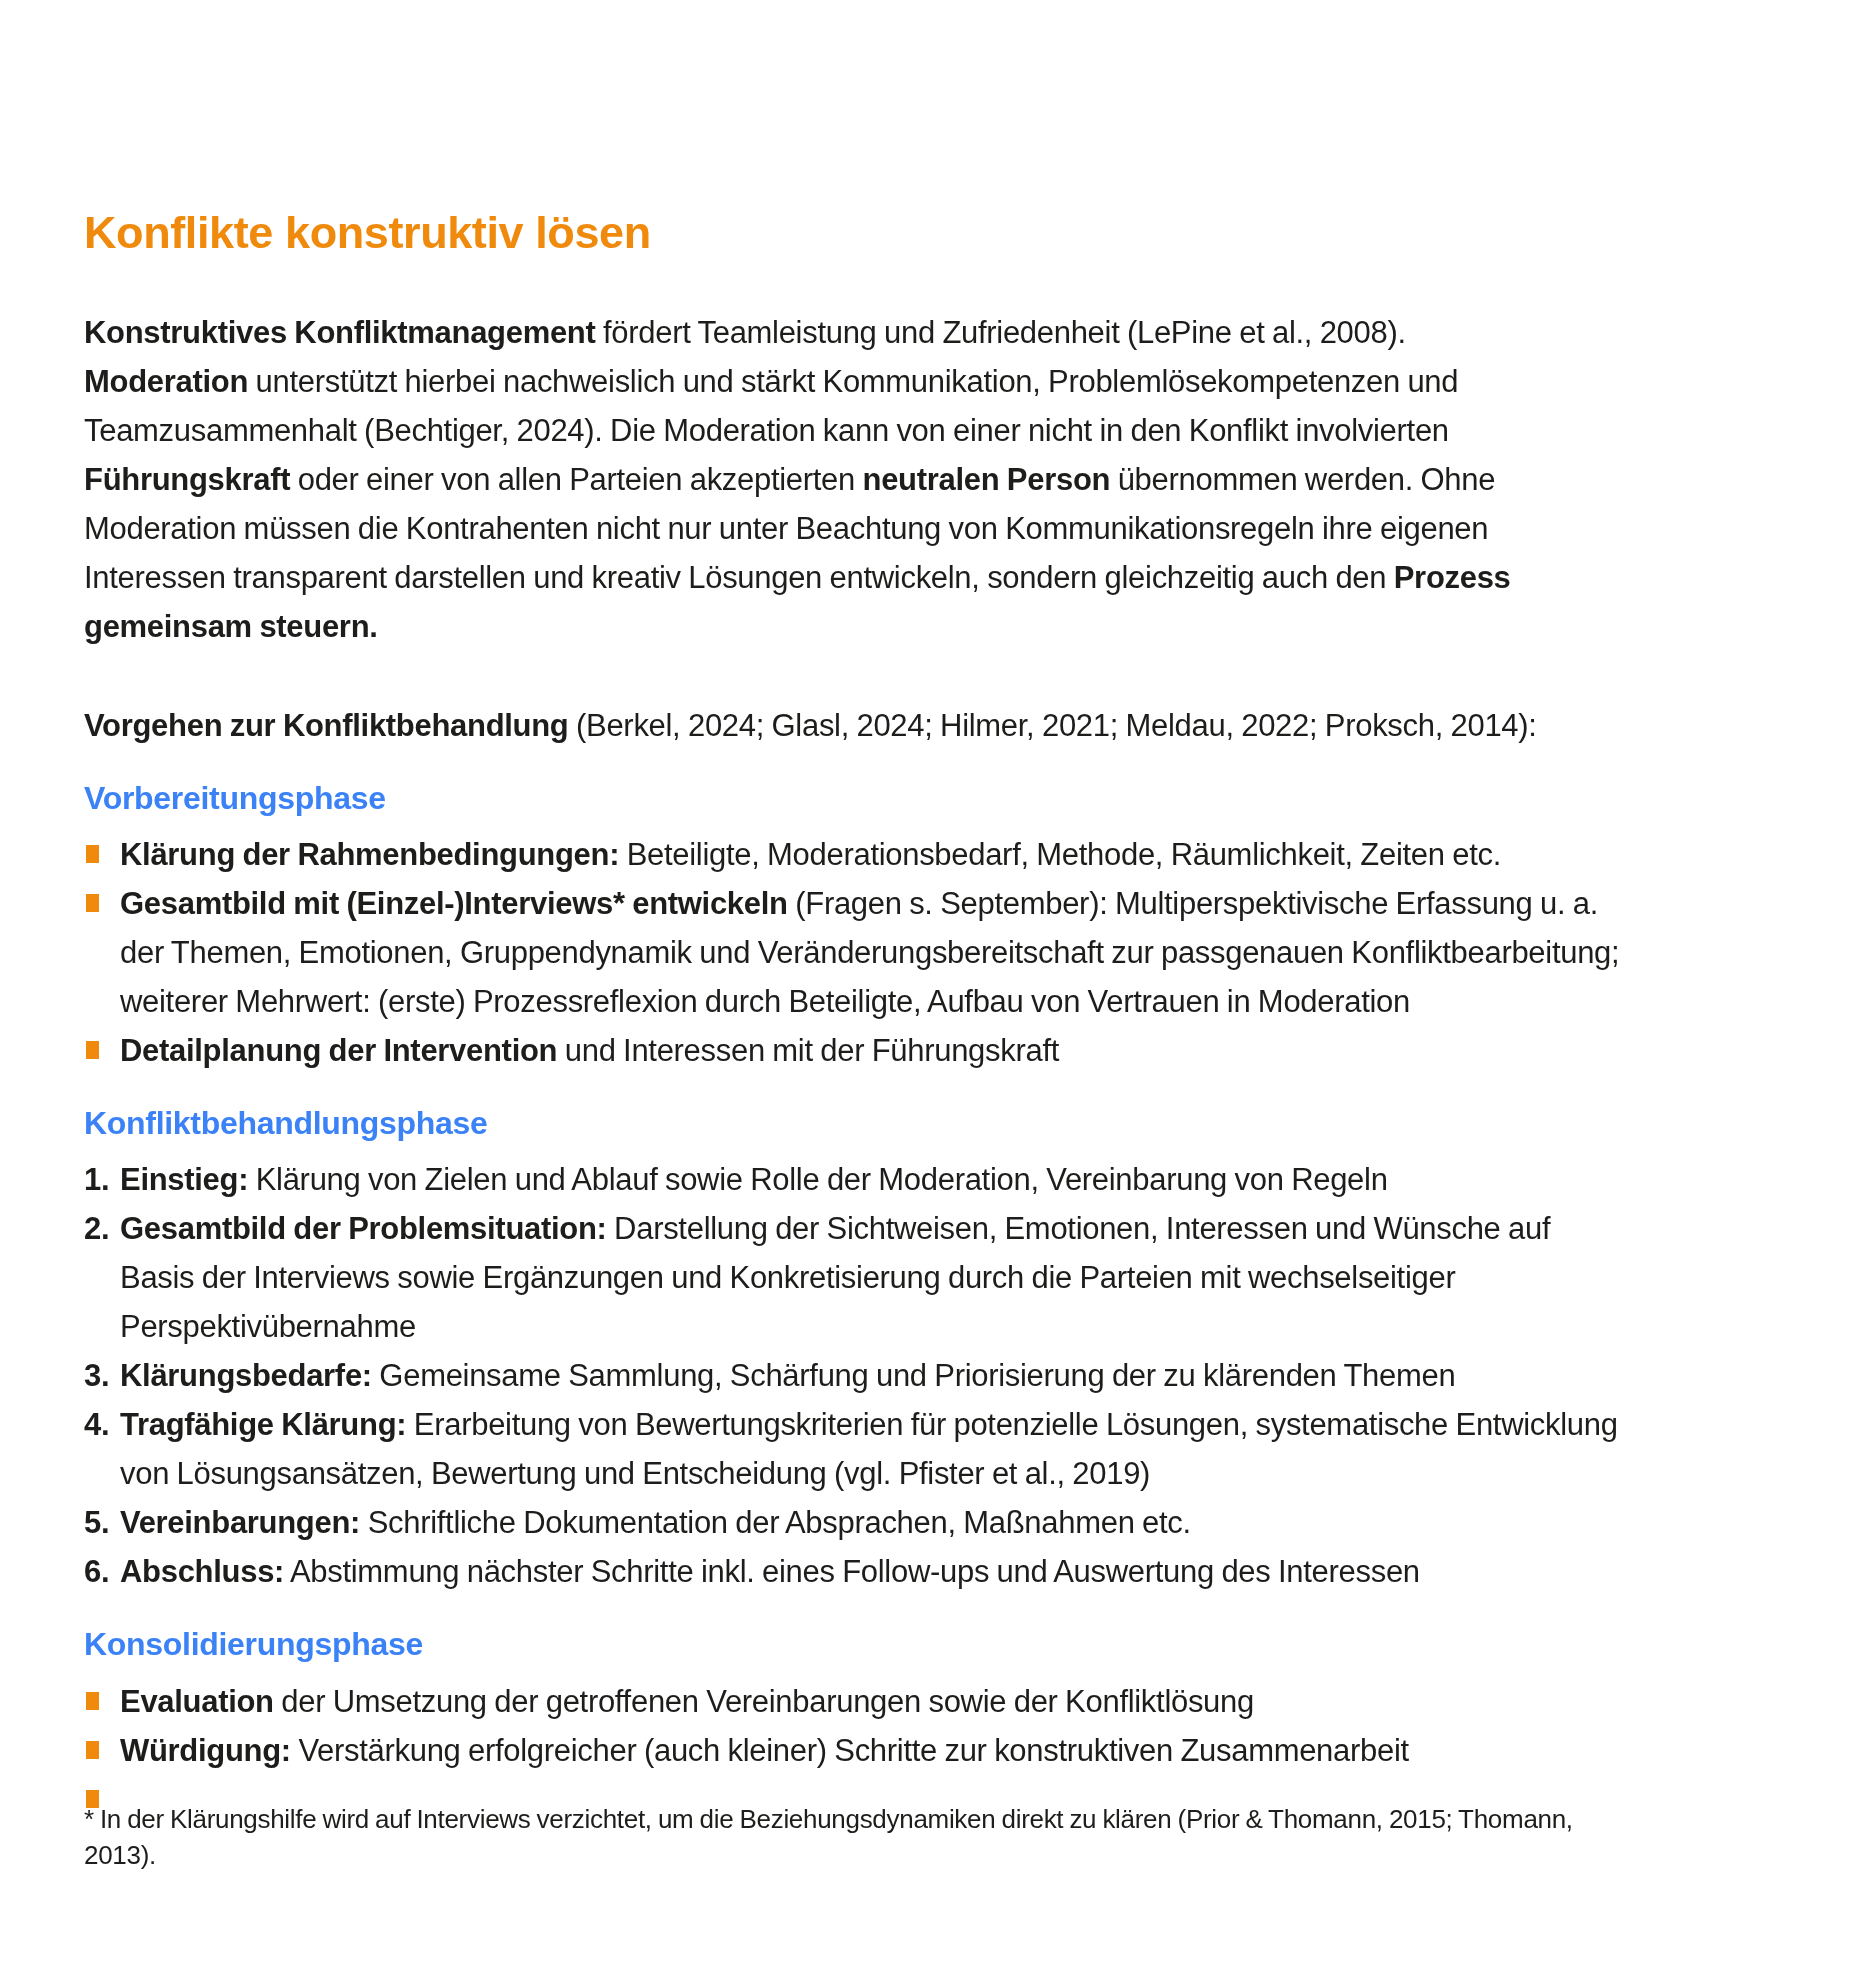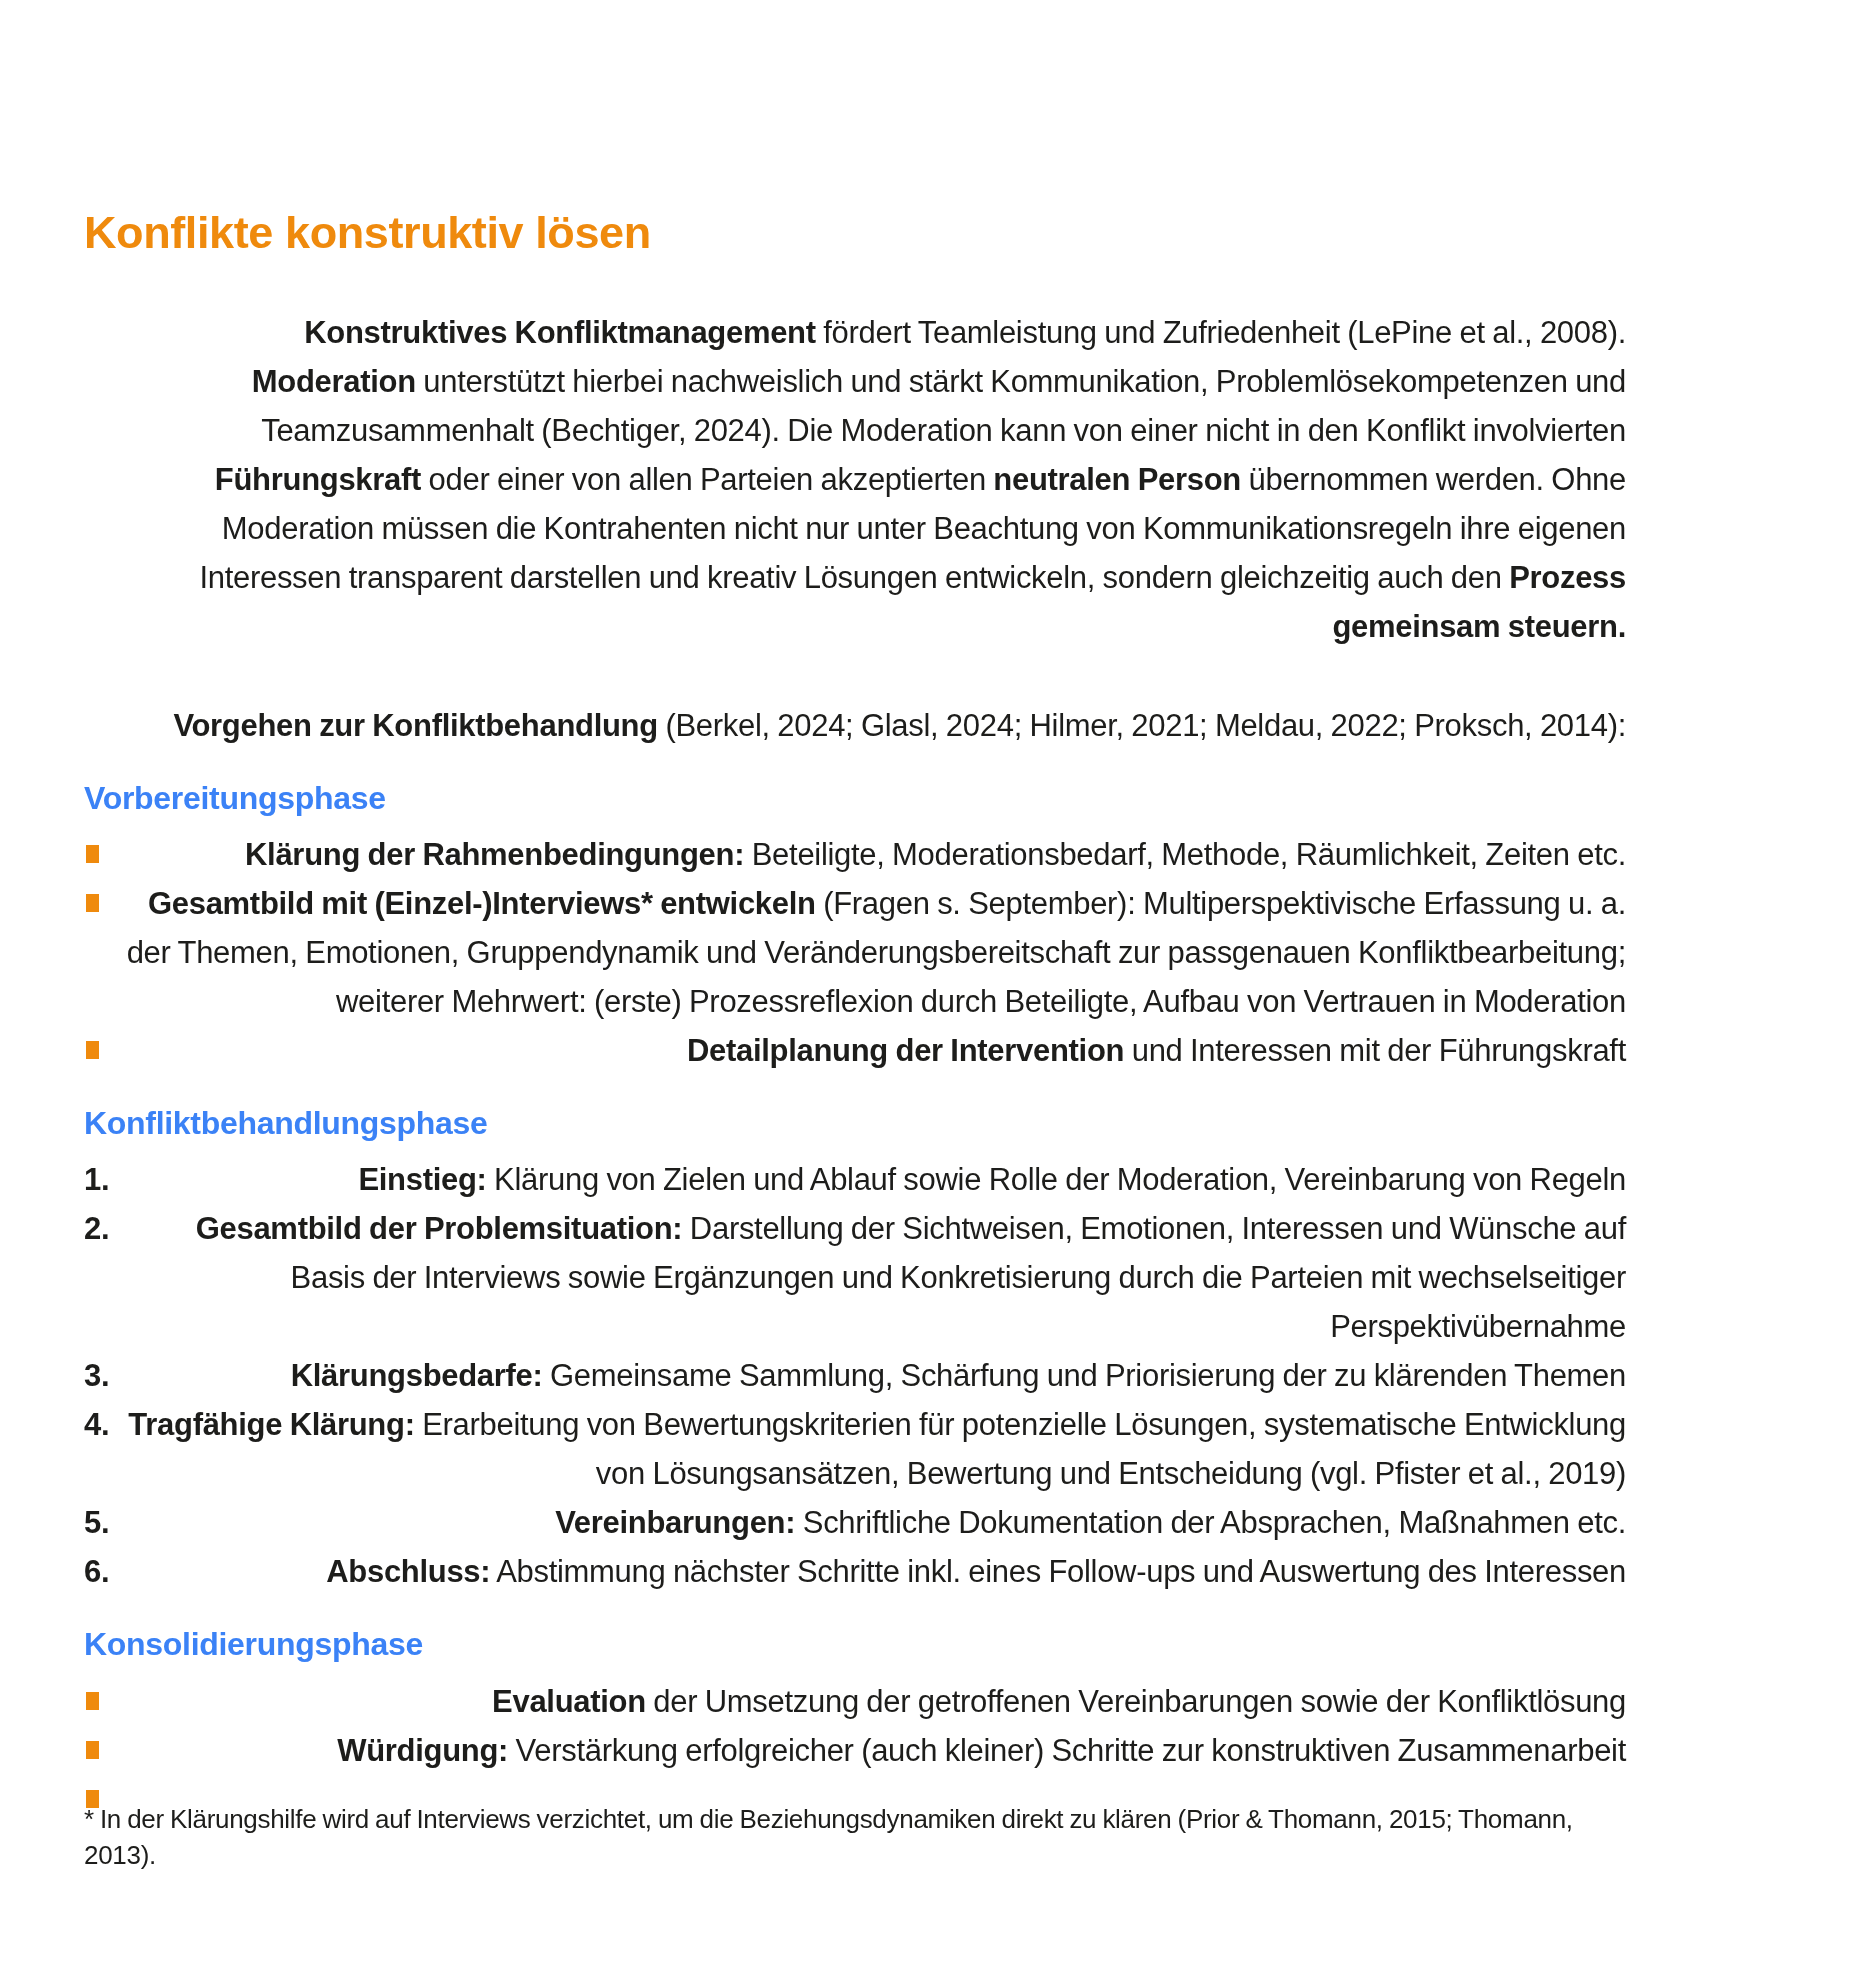--- a/index.html
+++ b/index.html
@@ -25,21 +25,20 @@
     font-weight: 700;
     color: #ef8a0d;
     letter-spacing: -0.4px;
   }
   .para {
     margin: 4px 0 50px 0;
     font-size: 31px;
     line-height: 49px;
     letter-spacing: -0.3px;
     word-spacing: -0.8px;
-    text-align: right;
   }
   .para.lead { margin-bottom: 0; }
   .b { font-weight: 700; }
   h2 {
     margin: 28px 0 12.4px 0;
     font-size: 32px;
     line-height: 40px;
     font-weight: 700;
     color: #3b82f6;
     letter-spacing: -0.3px;
@@ -49,21 +48,20 @@
     margin: 0;
     padding: 0;
   }
   li {
     position: relative;
     padding-left: 36px;
     font-size: 31px;
     line-height: 49px;
     letter-spacing: -0.3px;
     word-spacing: -0.8px;
-    text-align: right;
   }
   .square {
     position: absolute;
     left: 1.5px;
     top: 15.5px;
     width: 13px;
     height: 18px;
     background: #ef8a0d;
   }
   .num {

